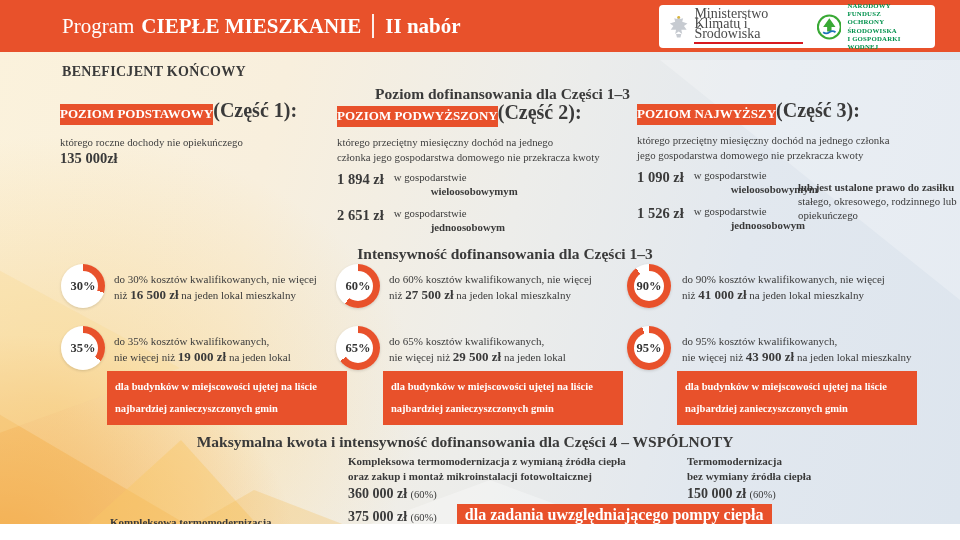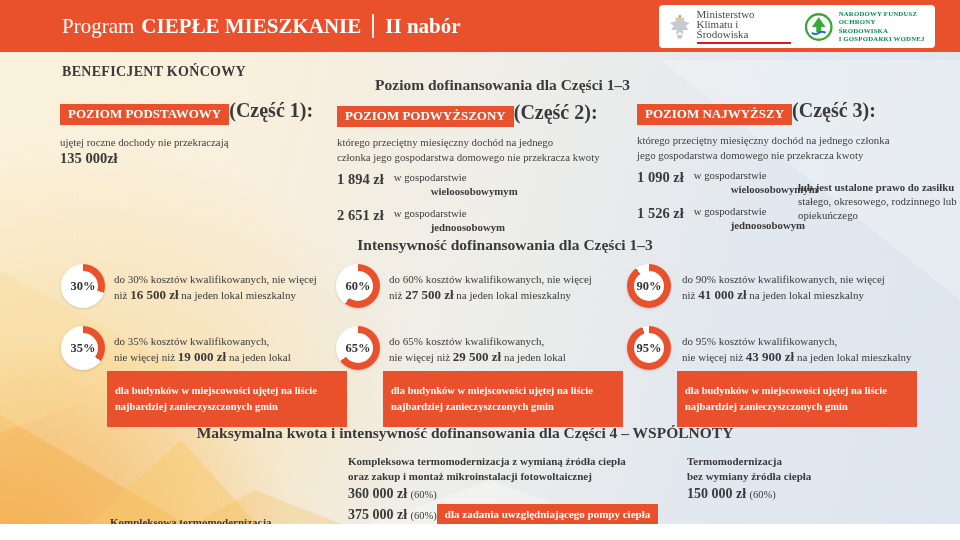--- a/index.html
+++ b/index.html
@@ -22,50 +22,50 @@
   .f6{left:300px;top:480px;width:380px;height:70px;background:rgba(255,255,255,.30);clip-path:polygon(0 100%,50% 0,100% 100%);}
 
   
   .topbar{position:absolute;left:0;top:0;width:960px;height:52px;background:#e8512b;display:flex;align-items:center;}
   .title{margin-left:62px;color:#fff;font-size:21px;display:flex;align-items:center;white-space:nowrap;}
   .t-reg{font-weight:400;margin-right:7px;}
   .t-bold{font-weight:700;}
   .tdiv{display:inline-block;width:2px;height:24px;background:rgba(255,255,255,.9);margin:0 11px;}
   .logos{position:absolute;right:25px;top:5px;width:276px;height:43px;background:#fff;border-radius:4px;display:flex;align-items:center;padding:0 10px;box-sizing:border-box;gap:14px;}
   .logo{display:flex;align-items:center;gap:6px;}
-  .mtxt{font-size:11px;line-height:10px;color:#4a4a4a;font-weight:400;}
+  .mtxt{font-size:14px;line-height:10px;color:#4a4a4a;font-weight:400;}
   .redline{height:2px;background:#d71920;margin-top:3px;width:100%;}
   .ntxt{font-size:6.8px;line-height:8.2px;color:#00914c;font-weight:700;letter-spacing:.2px;}
 
   
   .abs{position:absolute;}
-  .h-section{font-weight:700;font-size:15.5px;text-align:center;color:#3a3a3a;}
+  .h-section{font-weight:700;font-size:15.5px;text-align:center;color:#3a3a3a;margin-top:9px;}
   .label-caps{font-weight:700;font-size:14px;letter-spacing:.3px;}
-  .badge{display:inline-block;background:#e8512b;color:#fff;font-weight:700;font-size:13px;padding:3px 8px 4px;line-height:1.1;}
+  .badge{display:inline-block;background:#e8512b;color:#fff;font-weight:700;font-size:13px;padding:3px 0 4px;line-height:1.1;}
   .part{font-weight:700;font-size:20px;color:#3a3a3a;vertical-align:1px;}
   .desc{font-size:10.8px;line-height:14.5px;color:#3f3f3f;}
   .amt{font-size:14.5px;font-weight:700;white-space:nowrap;}
   .amt-row{display:flex;gap:10px;align-items:flex-start;}
   .unit{font-size:10.8px;line-height:13.5px;}
   .unit b{font-weight:700;padding-left:37px;}
   .right-note{font-size:10.8px;line-height:14px;width:168px;}
   .right-note b{font-weight:700;}
 
   
   .donut{position:absolute;width:44px;height:44px;border-radius:50%;box-shadow:0 1px 3px rgba(0,0,0,.15);}
   .donut-hole{position:absolute;inset:7px;background:#fff;border-radius:50%;display:flex;align-items:center;justify-content:center;font-weight:700;font-size:12.5px;color:#333;}
   .i-text{position:absolute;font-size:11px;line-height:15px;}
   .i-text b{font-size:13px;}
-  .note-box{position:absolute;background:#e8512b;color:#fff;font-weight:700;font-size:10.5px;line-height:16px;padding:12px 8px;width:224px;}
+  .note-box{position:absolute;background:#e8512b;color:#fff;font-weight:700;font-size:10.5px;line-height:22px;padding:5px 8px;width:224px;}
 
   
   .b-col{position:absolute;font-size:11px;line-height:15px;font-weight:700;}
   .b-amt{font-size:14px;font-weight:700;margin-top:2px;white-space:nowrap;}
   .b-amt .pct{font-size:10.5px;font-weight:400;}
-  .b-badge{display:inline-block;background:#e8512b;color:#fff;font-weight:700;font-size:11px;padding:3px 8px 4px;margin-left:0;vertical-align:1px;}
+  .b-badge{display:inline-block;background:#e8512b;color:#fff;font-weight:700;font-size:16px;padding:3px 8px 4px;margin-left:20px;vertical-align:1px;}
 </style>
 </head>
 <body>
 
 <div class="page">
 
   <div class="facet f1"></div>
   <div class="facet f2"></div>
   <div class="facet f3"></div>
   <div class="facet f4"></div>
@@ -108,21 +108,21 @@
   </header>
 
   <div class="abs label-caps" style="left:62px;top:64px;">BENEFICJENT KOŃCOWY</div>
 
   <div class="abs h-section" style="left:330px;top:76px;width:345px;">Poziom dofinansowania dla Części 1–3</div>
 
   <div class="abs" style="left:60px;top:99px;width:270px;">
     <div style="white-space:nowrap;">
       <span class="badge">POZIOM PODSTAWOWY</span><span class="part">(Część 1):</span>
     </div>
-    <div class="desc" style="margin-top:10px;">ujętej roczne dochody nie przekraczają</div>
+    <div class="desc" style="margin-top:10px;">którego roczne dochody nie opiekuńczego</div>
     <div class="amt">135 000zł</div>
   </div>
 
   <div class="abs" style="left:337px;top:101px;width:290px;">
     <div style="white-space:nowrap;">
       <span class="badge">POZIOM PODWYŻSZONY</span><span class="part">(Część 2):</span>
     </div>
     <div class="desc" style="margin-top:8px;">
       <div>którego przeciętny miesięczny dochód na jednego</div>
       <div>członka jego gospodarstwa domowego nie przekracza kwoty</div>

